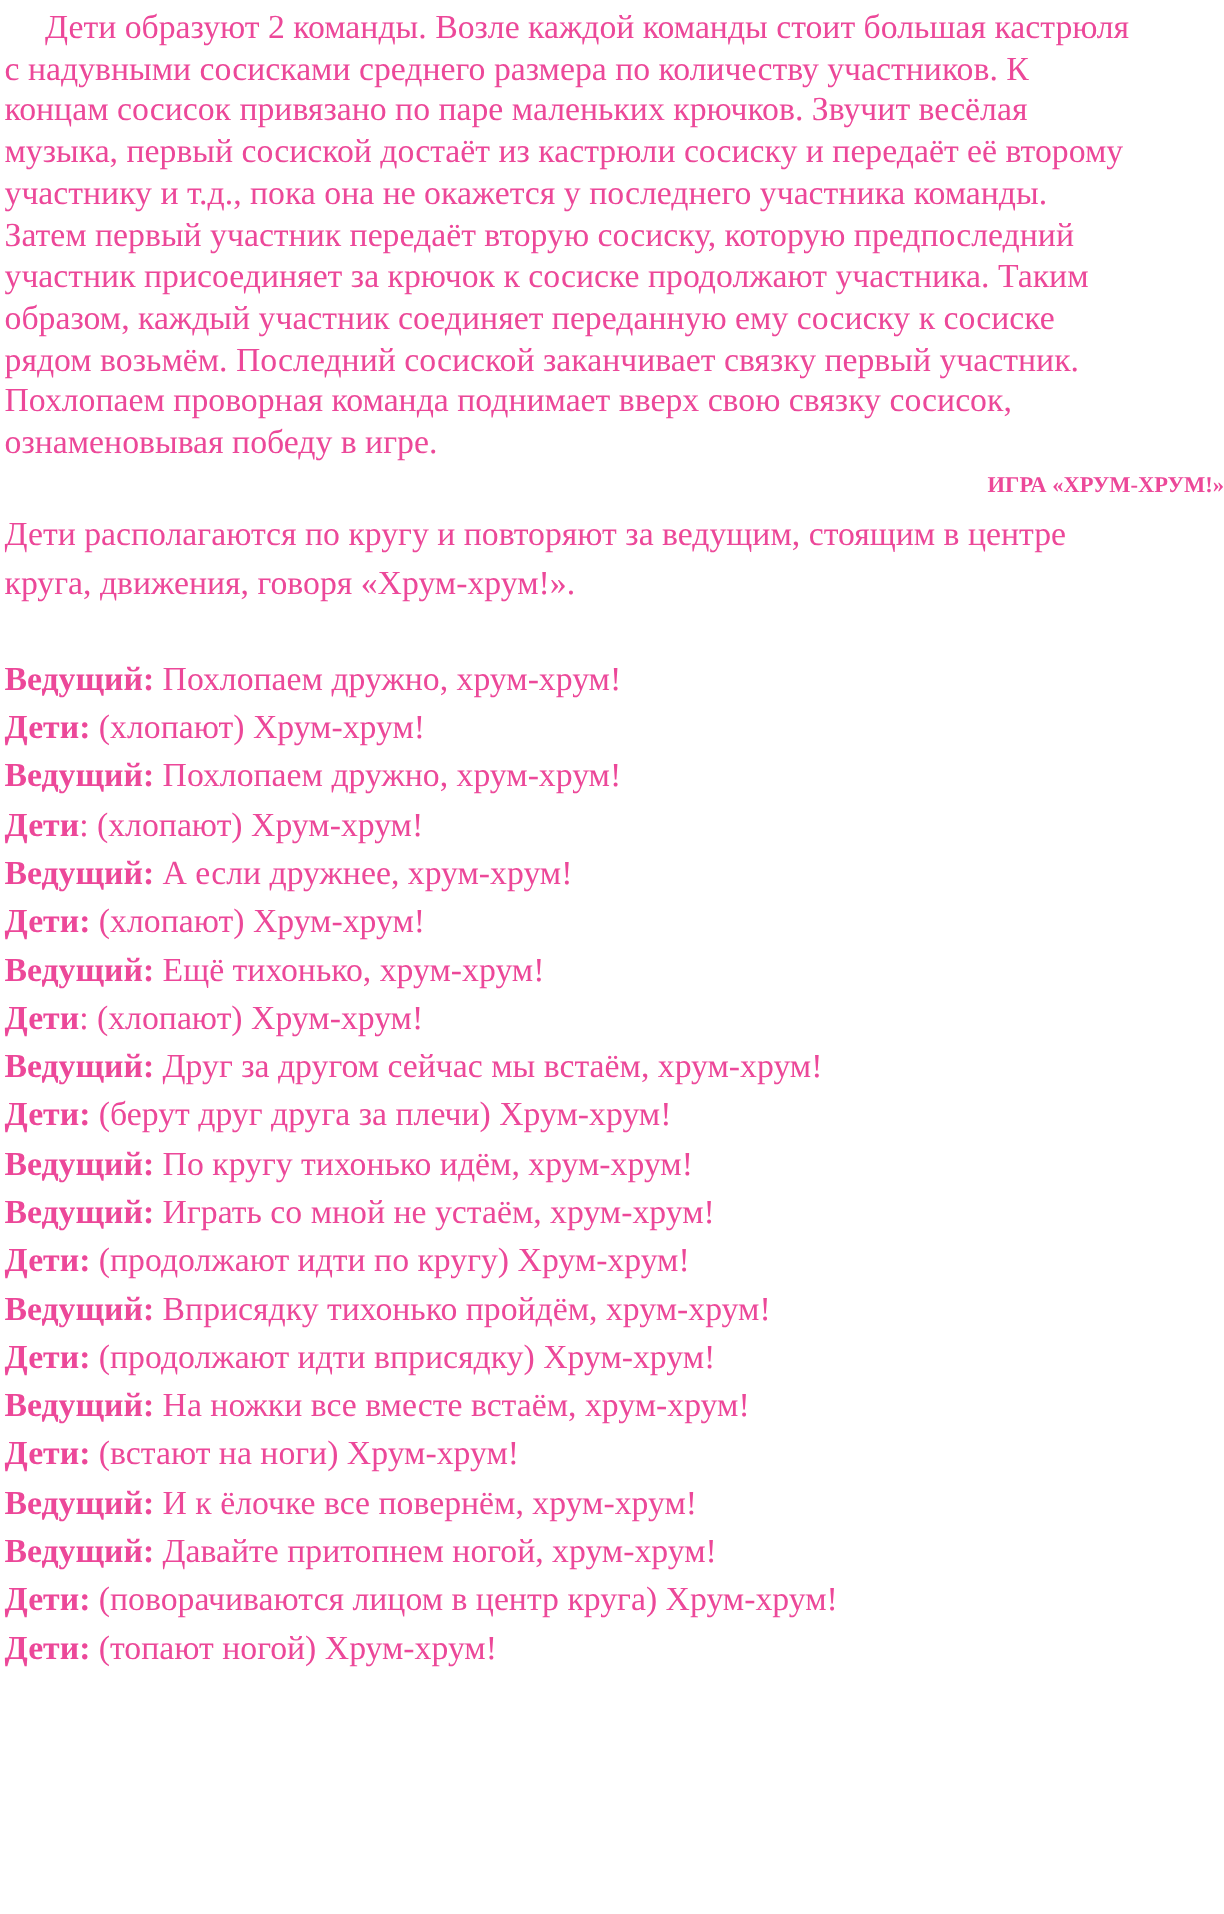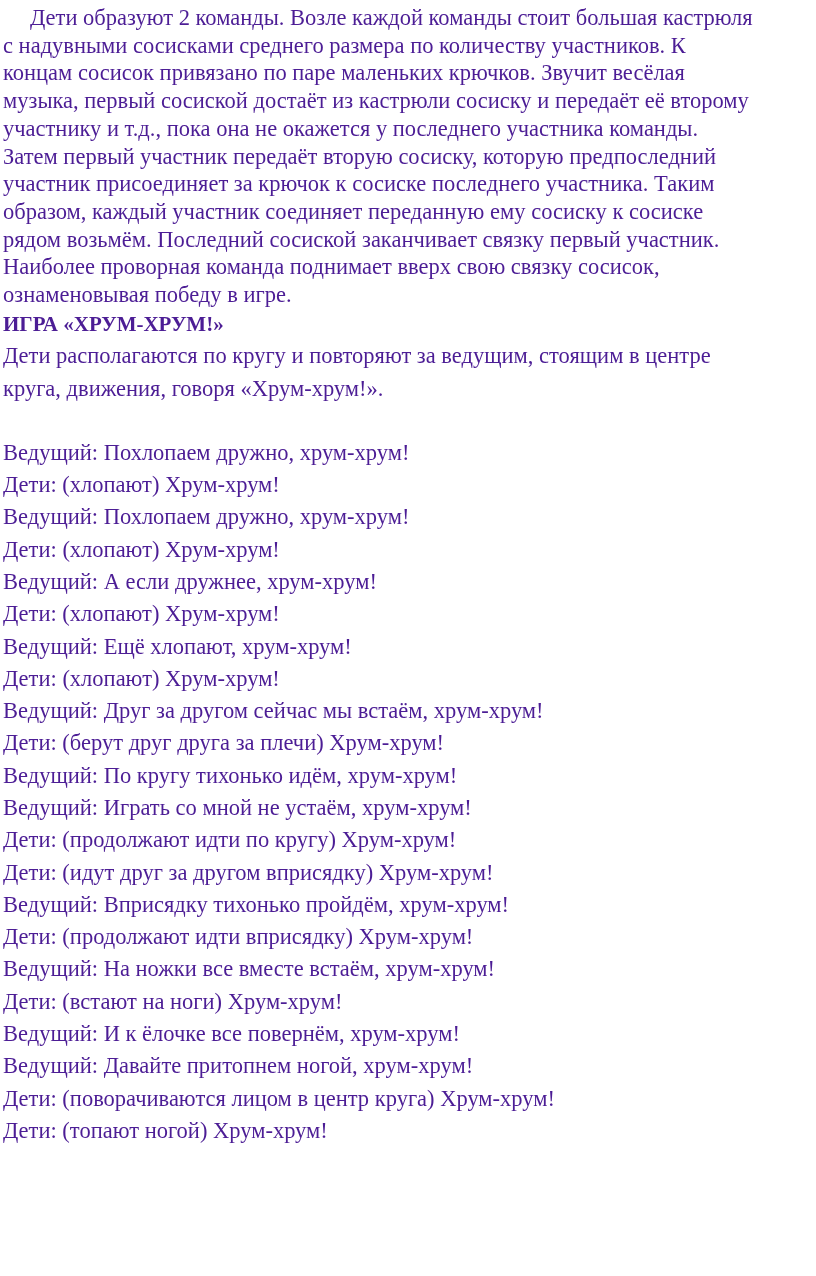--- a/index.html
+++ b/index.html
@@ -5,101 +5,101 @@
   html, body {
     margin: 0;
     padding: 0;
     background: #ffffff;
   }
   .page {
     width: 816px;
     height: 1276px;
     box-sizing: border-box;
     background: #ffffff;
-    color: #4c1d95;
+    color: #ec4899;
     font-family: "Liberation Serif", "DejaVu Serif", serif;
     font-size: 22.5px;
     padding: 4px 0 0 3px;
     overflow: hidden;
   }
   .para .line {
     white-space: nowrap;
     overflow: hidden;
   }
   .intro .line {
     line-height: 27.7px;
   }
   .intro .line.first {
     text-indent: 27px;
   }
   .heading {
     margin: 0;
-    font-size: 21px;
+    font-size: 15px;
     font-weight: bold;
     line-height: 30px;
     white-space: nowrap;
+    text-align: right;
   }
   .desc .line {
     line-height: 33px;
   }
   .spacer {
     height: 32px;
   }
   .dialogue .dline {
     line-height: 32.3px;
     white-space: nowrap;
     overflow: hidden;
   }
   .dialogue .dline b {
-    font-weight: normal;
+    font-weight: bold;
   }
 </style>
 </head>
 <body>
 
 <div class="page">
 
   <div class="para intro indent-first">
       <div class="line first">Дети образуют 2 команды. Возле каждой команды стоит большая кастрюля</div>
       <div class="line">с надувными сосисками среднего размера по количеству участников. К</div>
       <div class="line">концам сосисок привязано по паре маленьких крючков. Звучит весёлая</div>
       <div class="line">музыка, первый сосиской достаёт из кастрюли сосиску и передаёт её второму</div>
       <div class="line">участнику и т.д., пока она не окажется у последнего участника команды.</div>
       <div class="line">Затем первый участник передаёт вторую сосиску, которую предпоследний</div>
-      <div class="line">участник присоединяет за крючок к сосиске последнего участника. Таким</div>
+      <div class="line">участник присоединяет за крючок к сосиске продолжают участника. Таким</div>
       <div class="line">образом, каждый участник соединяет переданную ему сосиску к сосиске</div>
       <div class="line">рядом возьмём. Последний сосиской заканчивает связку первый участник.</div>
-      <div class="line">Наиболее проворная команда поднимает вверх свою связку сосисок,</div>
+      <div class="line">Похлопаем проворная команда поднимает вверх свою связку сосисок,</div>
       <div class="line">ознаменовывая победу в игре.</div>
     </div>
 
   <div class="heading">ИГРА «ХРУМ-ХРУМ!»</div>
 
   <div class="para desc">
       <div class="line">Дети располагаются по кругу и повторяют за ведущим, стоящим в центре</div>
       <div class="line">круга, движения, говоря «Хрум-хрум!».</div>
     </div>
 
   <div class="spacer"></div>
 
   <div class="dialogue">
       <div class="dline"><b>Ведущий:</b><span> Похлопаем дружно, хрум-хрум!</span></div>
       <div class="dline"><b>Дети:</b><span> (хлопают) Хрум-хрум!</span></div>
       <div class="dline"><b>Ведущий:</b><span> Похлопаем дружно, хрум-хрум!</span></div>
       <div class="dline"><b>Дети</b><span>:</span><span> (хлопают) Хрум-хрум!</span></div>
       <div class="dline"><b>Ведущий:</b><span> А если дружнее, хрум-хрум!</span></div>
       <div class="dline"><b>Дети:</b><span> (хлопают) Хрум-хрум!</span></div>
-      <div class="dline"><b>Ведущий:</b><span> Ещё хлопают, хрум-хрум!</span></div>
+      <div class="dline"><b>Ведущий:</b><span> Ещё тихонько, хрум-хрум!</span></div>
       <div class="dline"><b>Дети</b><span>:</span><span> (хлопают) Хрум-хрум!</span></div>
       <div class="dline"><b>Ведущий:</b><span> Друг за другом сейчас мы встаём, хрум-хрум!</span></div>
       <div class="dline"><b>Дети:</b><span> (берут друг друга за плечи) Хрум-хрум!</span></div>
       <div class="dline"><b>Ведущий:</b><span> По кругу тихонько идём, хрум-хрум!</span></div>
       <div class="dline"><b>Ведущий:</b><span> Играть со мной не устаём, хрум-хрум!</span></div>
       <div class="dline"><b>Дети:</b><span> (продолжают идти по кругу) Хрум-хрум!</span></div>
-      <div class="dline"><b>Дети:</b><span> (идут друг за другом вприсядку) Хрум-хрум!</span></div>
       <div class="dline"><b>Ведущий:</b><span> Вприсядку тихонько пройдём, хрум-хрум!</span></div>
       <div class="dline"><b>Дети:</b><span> (продолжают идти вприсядку) Хрум-хрум!</span></div>
       <div class="dline"><b>Ведущий:</b><span> На ножки все вместе встаём, хрум-хрум!</span></div>
       <div class="dline"><b>Дети:</b><span> (встают на ноги) Хрум-хрум!</span></div>
       <div class="dline"><b>Ведущий:</b><span> И к ёлочке все повернём, хрум-хрум!</span></div>
       <div class="dline"><b>Ведущий:</b><span> Давайте притопнем ногой, хрум-хрум!</span></div>
       <div class="dline"><b>Дети:</b><span> (поворачиваются лицом в центр круга) Хрум-хрум!</span></div>
       <div class="dline"><b>Дети:</b><span> (топают ногой) Хрум-хрум!</span></div>
     </div>
 

